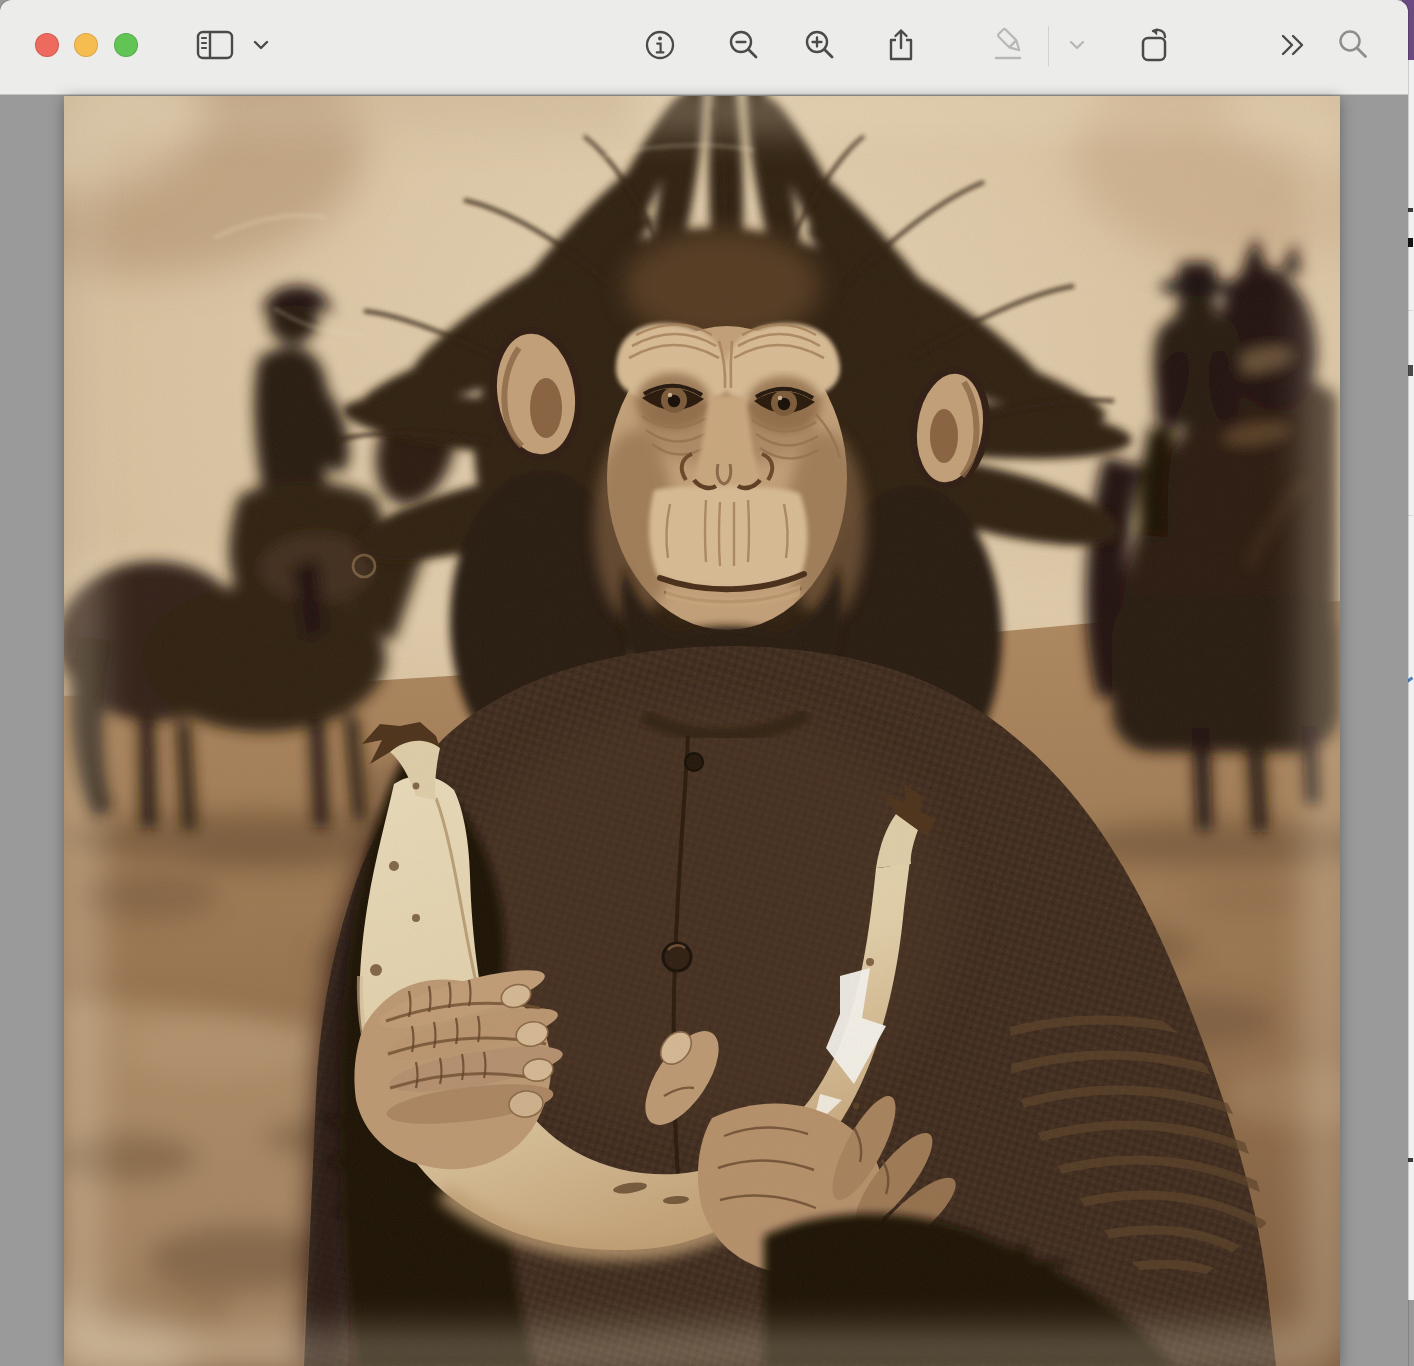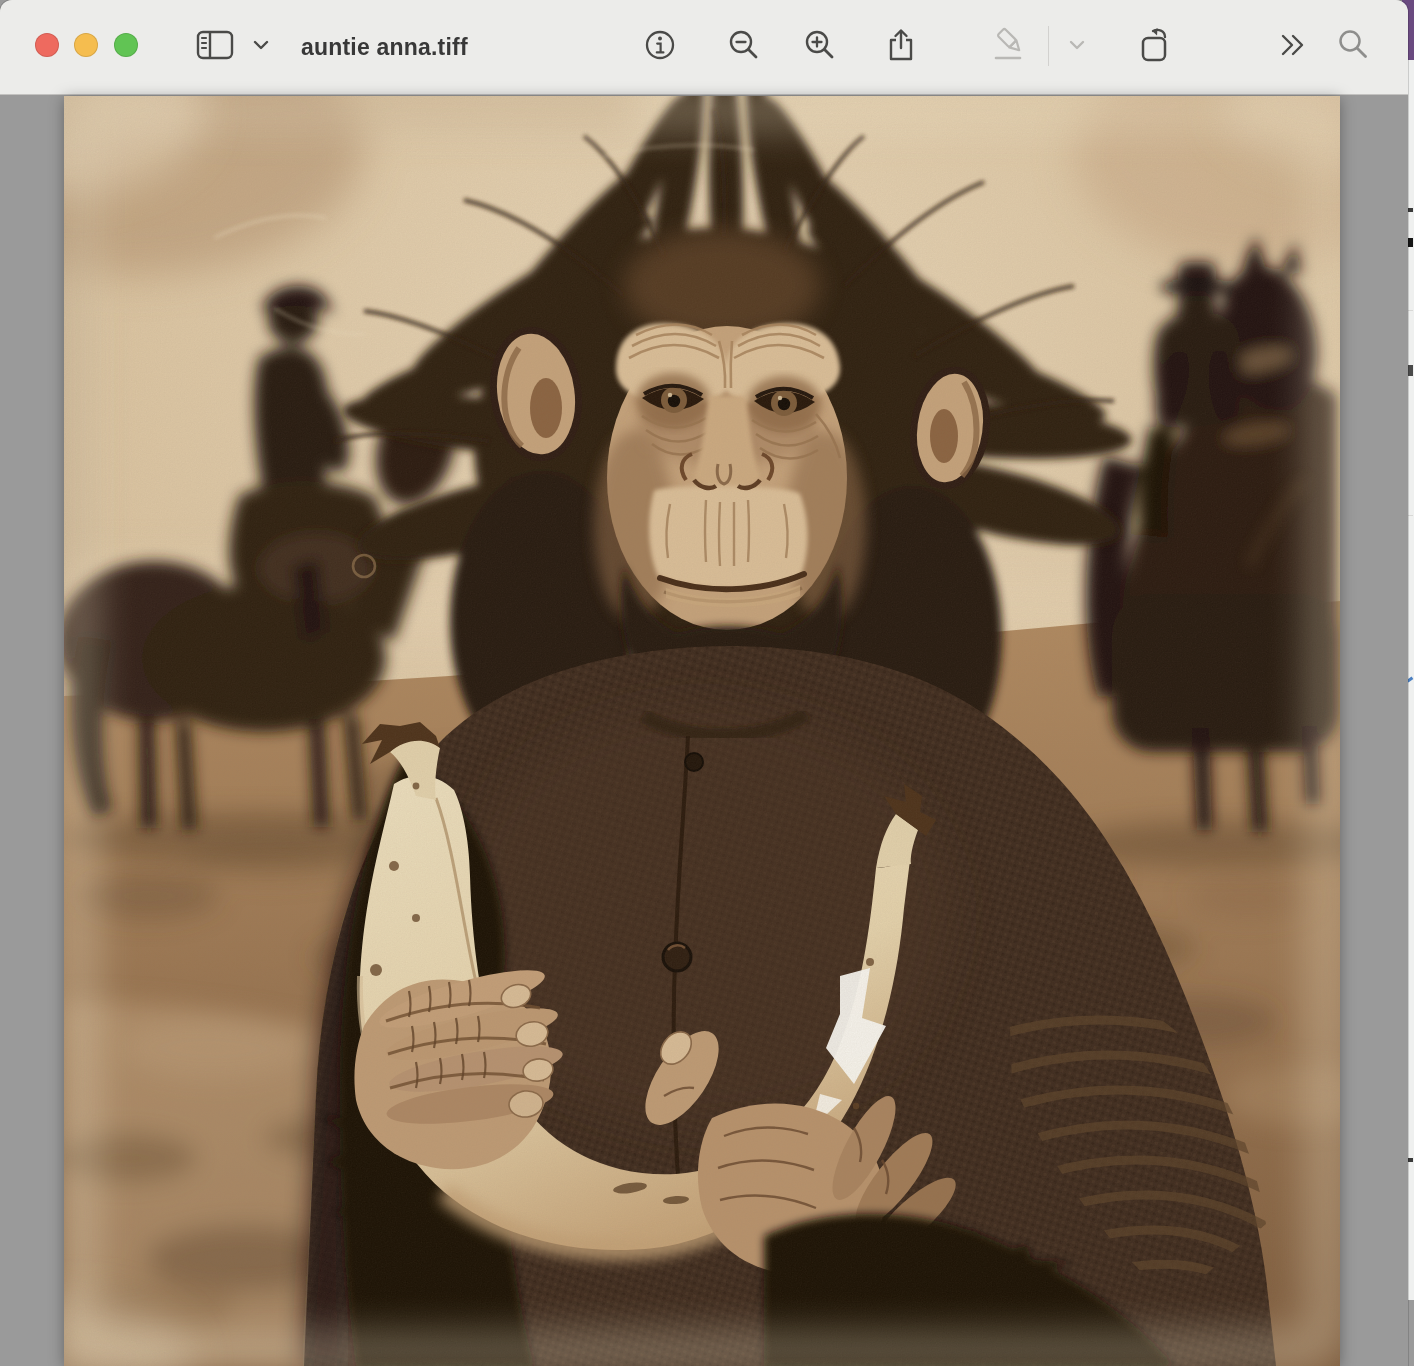--- a/index.html
+++ b/index.html
@@ -79,21 +79,20 @@
         <line x1="6" y1="14" x2="10" y2="14" stroke="var(--icon)" stroke-width="2.2" stroke-linecap="round"></line>
         <line x1="6" y1="19" x2="10" y2="19" stroke="var(--icon)" stroke-width="2.2" stroke-linecap="round"></line>
       </svg>
     </button>
     <button class="tb-btn" style="left:247px;width:28px;">
       <svg width="16" height="10" viewBox="0 0 16 10">
         <path d="M2,2 L8,8 L14,2" fill="none" stroke="var(--icon)" stroke-width="2.4" stroke-linecap="round" stroke-linejoin="round"></path>
       </svg>
     </button>
 
-    <div class="win-title">auntie anna.tiff</div>
 
     <button class="tb-btn" style="left:638px;">
       <svg width="34" height="34" viewBox="0 0 34 34">
         <circle cx="17" cy="17" r="13" fill="none" stroke="var(--icon)" stroke-width="2.3"></circle>
         <circle cx="17" cy="10.6" r="2" fill="var(--icon)"></circle>
         <path d="M14.2,15.6 h3.4 v8.6 M13.8,24.4 h6.6" fill="none" stroke="var(--icon)" stroke-width="2.2" stroke-linecap="round"></path>
       </svg>
     </button>
 
     <button class="tb-btn" style="left:722px;">

